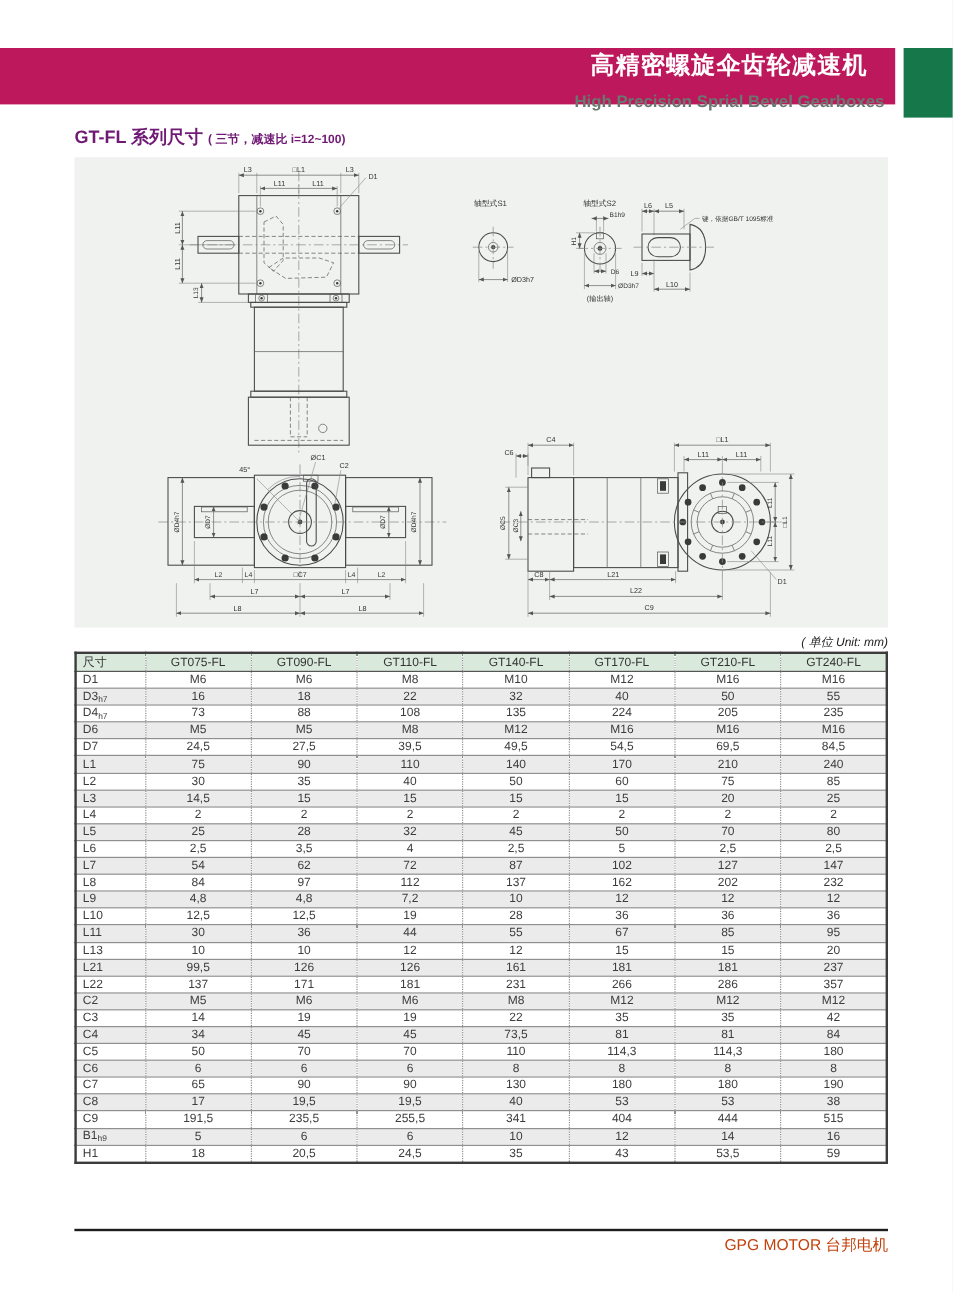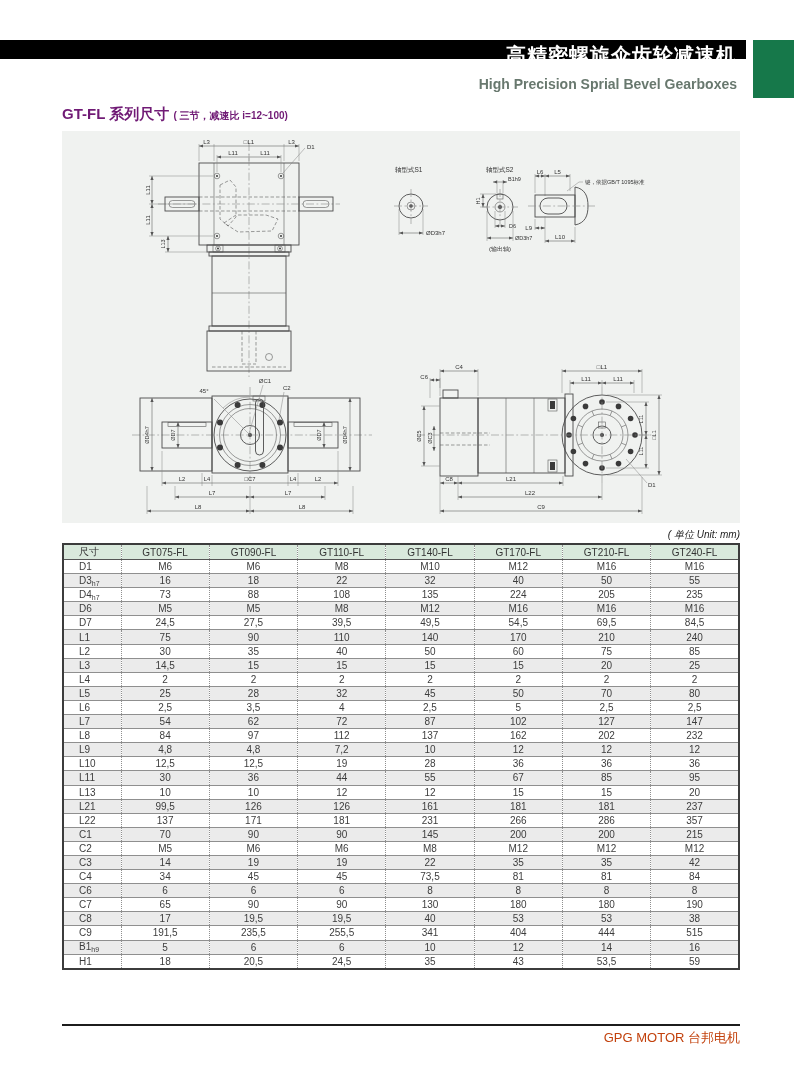--- a/index.html
+++ b/index.html
@@ -1,41 +1,41 @@
 <!DOCTYPE html>
 <html><head>
 <meta charset="utf-8">
 <style>
   html,body{margin:0;padding:0;}
   body{
     width:794px;height:1077px;position:relative;background:#ffffff;
     font-family:"Liberation Sans",sans-serif;outline:1px solid #d8d8d8;overflow:hidden;
   }
   .green-bar{
-    position:absolute;left:0;top:40px;width:746px;height:19px;background:#000000;
+    position:absolute;left:0;top:40px;width:746px;height:47px;background:#be185d;
     color:#fff;font-weight:bold;font-size:20px;line-height:31px;text-align:right;
-    padding-right:9px;box-sizing:border-box;letter-spacing:1px;
+    padding-right:23px;box-sizing:border-box;letter-spacing:1px;
   }
   .green-square{position:absolute;left:753px;top:40px;width:41px;height:58px;background:#16784a;}
   .subtitle{
     position:absolute;top:76px;left:0;width:746px;text-align:right;padding-right:9px;
     box-sizing:border-box;color:#68786e;font-weight:bold;font-size:14px;
   }
   .section-title{position:absolute;left:62px;top:105px;font-weight:bold;color:#701a75;font-size:15px;}
   .section-title .note{font-size:10px;}
   .drawing-area{position:absolute;left:62px;top:131px;width:678px;height:392px;background:#f0f2f0;}
   .unit-note{position:absolute;top:528px;left:62px;width:678px;text-align:right;font-size:10px;color:#222;font-style:italic;}
   .spec-table-wrap{position:absolute;left:62px;top:543px;width:678px;}
   table.spec{width:678px;border-collapse:collapse;table-layout:fixed;border:2px solid #3c3c3c;}
   table.spec th,table.spec td{
     height:13.1px;font-size:10px;padding:0;text-align:center;color:#3d3d3d;font-weight:normal;
     border-left:1px dotted #8f8f8f;border-top:1px solid #8f8f8f;overflow:hidden;white-space:nowrap;
   }
   table.spec th{background:#d9e9dc;border-top:none;border-bottom:1px solid #555;color:#333;}
-  table.spec td.lbl,table.spec th.lbl{text-align:left;padding-left:15px;}
+  table.spec td.lbl,table.spec th.lbl{text-align:left;padding-left:5px;}
   table.spec td:first-child,table.spec th:first-child{border-left:none;}
   table.spec tbody tr:nth-child(even){background:#ebebeb;}
   table.spec sub{font-size:7px;vertical-align:-2px;}
   .footer-line{position:absolute;left:62px;top:1024px;width:678px;border-top:2px solid #1c1c1c;}
   .footer-text{position:absolute;top:1029px;left:62px;width:678px;text-align:right;font-size:13px;color:#c2410c;}
   
   svg text{fill:#333;font-size:6px;font-family:"Liberation Sans",sans-serif;}
   .ln{fill:none;stroke:#4b4b4b;stroke-width:0.9;}
   .tn{fill:none;stroke:#5a5a5a;stroke-width:0.6;}
   .dsh{stroke-dasharray:3.5,2;}
@@ -607,30 +607,20 @@
           <td class="lbl">L22</td>
           <td>137</td>
           <td>171</td>
           <td>181</td>
           <td>231</td>
           <td>266</td>
           <td>286</td>
           <td>357</td>
         </tr>
         <tr>
-          <td class="lbl">C1</td>
-          <td>70</td>
-          <td>90</td>
-          <td>90</td>
-          <td>145</td>
-          <td>200</td>
-          <td>200</td>
-          <td>215</td>
-        </tr>
-        <tr>
           <td class="lbl">C2</td>
           <td>M5</td>
           <td>M6</td>
           <td>M6</td>
           <td>M8</td>
           <td>M12</td>
           <td>M12</td>
           <td>M12</td>
         </tr>
         <tr>
@@ -647,20 +637,30 @@
           <td class="lbl">C4</td>
           <td>34</td>
           <td>45</td>
           <td>45</td>
           <td>73,5</td>
           <td>81</td>
           <td>81</td>
           <td>84</td>
         </tr>
         <tr>
+          <td class="lbl">C5</td>
+          <td>50</td>
+          <td>70</td>
+          <td>70</td>
+          <td>110</td>
+          <td>114,3</td>
+          <td>114,3</td>
+          <td>180</td>
+        </tr>
+        <tr>
           <td class="lbl">C6</td>
           <td>6</td>
           <td>6</td>
           <td>6</td>
           <td>8</td>
           <td>8</td>
           <td>8</td>
           <td>8</td>
         </tr>
         <tr>

